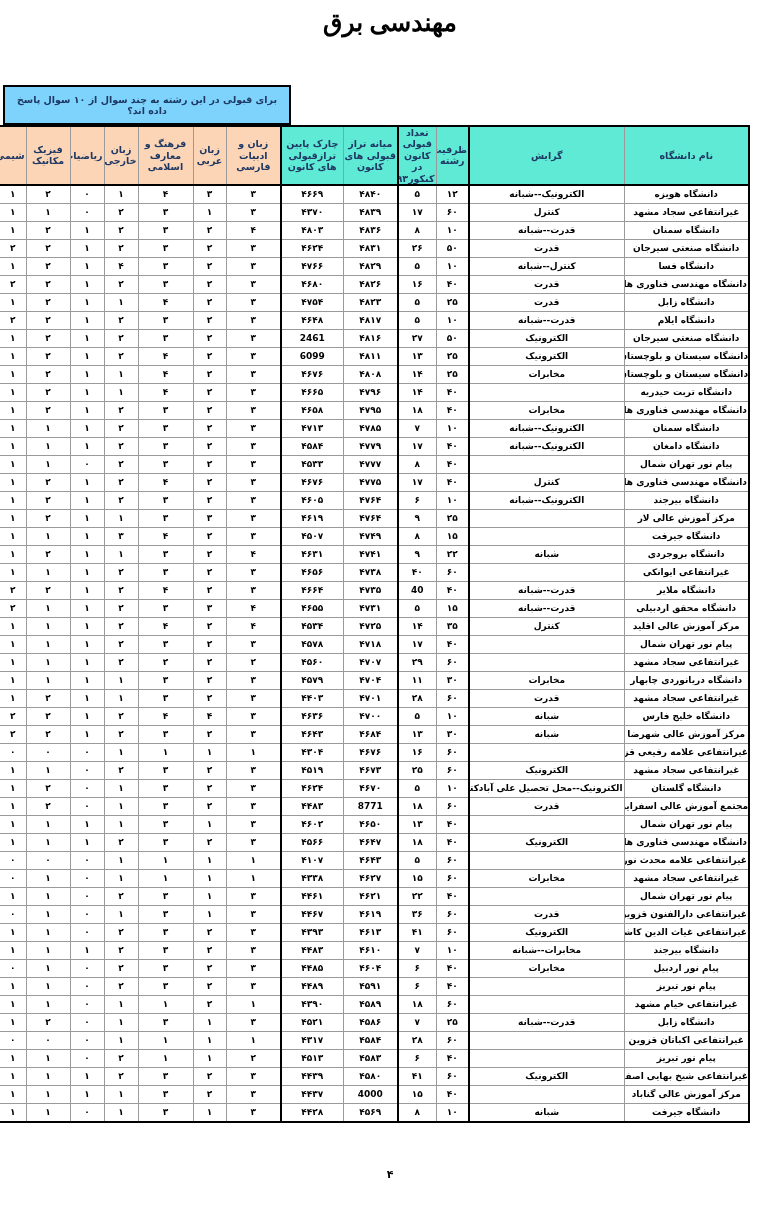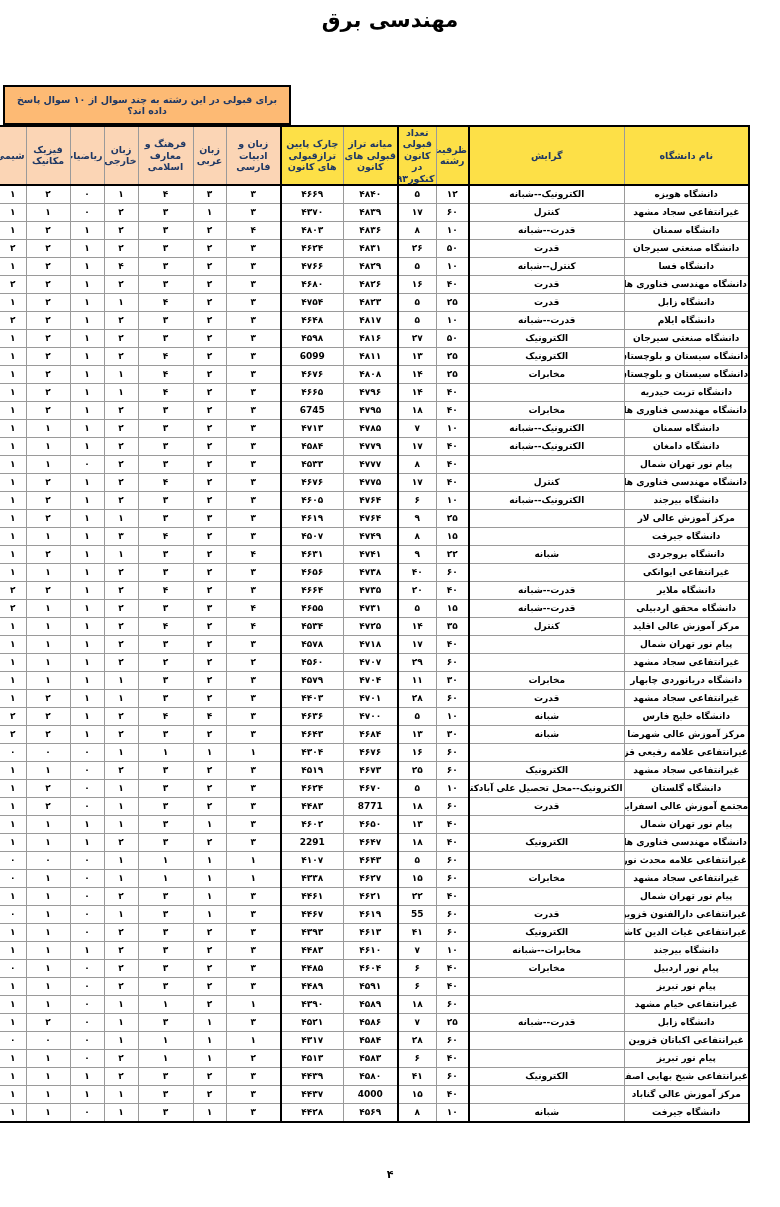--- a/index.html
+++ b/index.html
@@ -6,46 +6,46 @@
   body{
     width:780px;height:1207px;
     background:#ffffff;
     font-family:"DejaVu Sans",sans-serif;
     position:relative;
     direction:rtl;
   }
   .title{
     position:absolute;top:8px;left:0;right:0;
     text-align:center;
-    font-size:21px;font-weight:bold;color:#000;
+    font-size:25px;font-weight:bold;color:#000;font-family:Liberation Serif, serif;
   }
   .note-box{
     position:absolute;top:85px;left:3px;width:276px;height:36px;
-    background:#fdba74;
+    background:#7dd3fc;
     border:2px solid #000;
     display:flex;align-items:center;justify-content:center;
     font-size:9.5px;font-weight:bold;color:#1f3864;
     text-align:center;padding:0 4px;
   }
   table.main{
     position:absolute;top:125px;right:30px;
     border-collapse:collapse;
     table-layout:fixed;
     width:747px;
     border:2px solid #000;
   }
   th,td{
     border:1px solid #9a9a9a;
     text-align:center;vertical-align:middle;
     overflow:hidden;
     padding:0 1px;
   }
   th{
     height:53px;
-    background:#fde047;
+    background:#5eead4;
     color:#1f3864;
     font-size:9.5px;font-weight:bold;
     line-height:1.2;
     border-bottom:2px solid #000;
   }
   th.peach{background:#fbd5b5;}
   td{
     height:17px;
     font-size:9px;font-weight:bold;color:#000;
     white-space:nowrap;
@@ -222,21 +222,21 @@
         <td class="c-riazi">۱</td>
         <td class="c-fizik">۲</td>
         <td class="c-shimi">۲</td>
       </tr>
       <tr>
         <td class="c-uni">دانشگاه صنعتی سیرجان</td>
         <td class="c-gerayesh">الکترونیک</td>
         <td class="c-zarfiat">۵۰</td>
         <td class="c-tedad">۲۷</td>
         <td class="c-miane">۴۸۱۶</td>
-        <td class="c-charak">۴۵۹۸</td>
+        <td class="c-charak">2461</td>
         <td class="c-farsi">۳</td>
         <td class="c-arabi">۲</td>
         <td class="c-maaref">۳</td>
         <td class="c-khareji">۲</td>
         <td class="c-riazi">۱</td>
         <td class="c-fizik">۲</td>
         <td class="c-shimi">۱</td>
       </tr>
       <tr>
         <td class="c-uni">دانشگاه سیستان و بلوچستان</td>
@@ -282,21 +282,21 @@
         <td class="c-riazi">۱</td>
         <td class="c-fizik">۲</td>
         <td class="c-shimi">۱</td>
       </tr>
       <tr>
         <td class="c-uni">دانشگاه مهندسی فناوری های نوین</td>
         <td class="c-gerayesh">مخابرات</td>
         <td class="c-zarfiat">۴۰</td>
         <td class="c-tedad">۱۸</td>
         <td class="c-miane">۴۷۹۵</td>
-        <td class="c-charak">6745</td>
+        <td class="c-charak">۴۶۵۸</td>
         <td class="c-farsi">۳</td>
         <td class="c-arabi">۲</td>
         <td class="c-maaref">۳</td>
         <td class="c-khareji">۲</td>
         <td class="c-riazi">۱</td>
         <td class="c-fizik">۲</td>
         <td class="c-shimi">۱</td>
       </tr>
       <tr>
         <td class="c-uni">دانشگاه سمنان</td>
@@ -430,21 +430,21 @@
         <td class="c-maaref">۳</td>
         <td class="c-khareji">۲</td>
         <td class="c-riazi">۱</td>
         <td class="c-fizik">۱</td>
         <td class="c-shimi">۱</td>
       </tr>
       <tr>
         <td class="c-uni">دانشگاه ملایر</td>
         <td class="c-gerayesh">قدرت--شبانه</td>
         <td class="c-zarfiat">۴۰</td>
-        <td class="c-tedad">۲۰</td>
+        <td class="c-tedad">40</td>
         <td class="c-miane">۴۷۳۵</td>
         <td class="c-charak">۴۶۶۴</td>
         <td class="c-farsi">۳</td>
         <td class="c-arabi">۲</td>
         <td class="c-maaref">۴</td>
         <td class="c-khareji">۲</td>
         <td class="c-riazi">۱</td>
         <td class="c-fizik">۲</td>
         <td class="c-shimi">۲</td>
       </tr>
@@ -642,21 +642,21 @@
         <td class="c-riazi">۱</td>
         <td class="c-fizik">۱</td>
         <td class="c-shimi">۱</td>
       </tr>
       <tr>
         <td class="c-uni">دانشگاه مهندسی فناوری های نوین</td>
         <td class="c-gerayesh">الکترونیک</td>
         <td class="c-zarfiat">۴۰</td>
         <td class="c-tedad">۱۸</td>
         <td class="c-miane">۴۶۴۷</td>
-        <td class="c-charak">2291</td>
+        <td class="c-charak">۴۵۶۶</td>
         <td class="c-farsi">۳</td>
         <td class="c-arabi">۲</td>
         <td class="c-maaref">۳</td>
         <td class="c-khareji">۲</td>
         <td class="c-riazi">۱</td>
         <td class="c-fizik">۱</td>
         <td class="c-shimi">۱</td>
       </tr>
       <tr>
         <td class="c-uni">غیرانتفاعی علامه محدث نوری نور</td>
@@ -700,21 +700,21 @@
         <td class="c-maaref">۳</td>
         <td class="c-khareji">۲</td>
         <td class="c-riazi">۰</td>
         <td class="c-fizik">۱</td>
         <td class="c-shimi">۱</td>
       </tr>
       <tr>
         <td class="c-uni">غیرانتفاعی دارالفنون قزوین</td>
         <td class="c-gerayesh">قدرت</td>
         <td class="c-zarfiat">۶۰</td>
-        <td class="c-tedad">55</td>
+        <td class="c-tedad">۳۶</td>
         <td class="c-miane">۴۶۱۹</td>
         <td class="c-charak">۴۴۶۷</td>
         <td class="c-farsi">۳</td>
         <td class="c-arabi">۱</td>
         <td class="c-maaref">۳</td>
         <td class="c-khareji">۱</td>
         <td class="c-riazi">۰</td>
         <td class="c-fizik">۱</td>
         <td class="c-shimi">۰</td>
       </tr>

